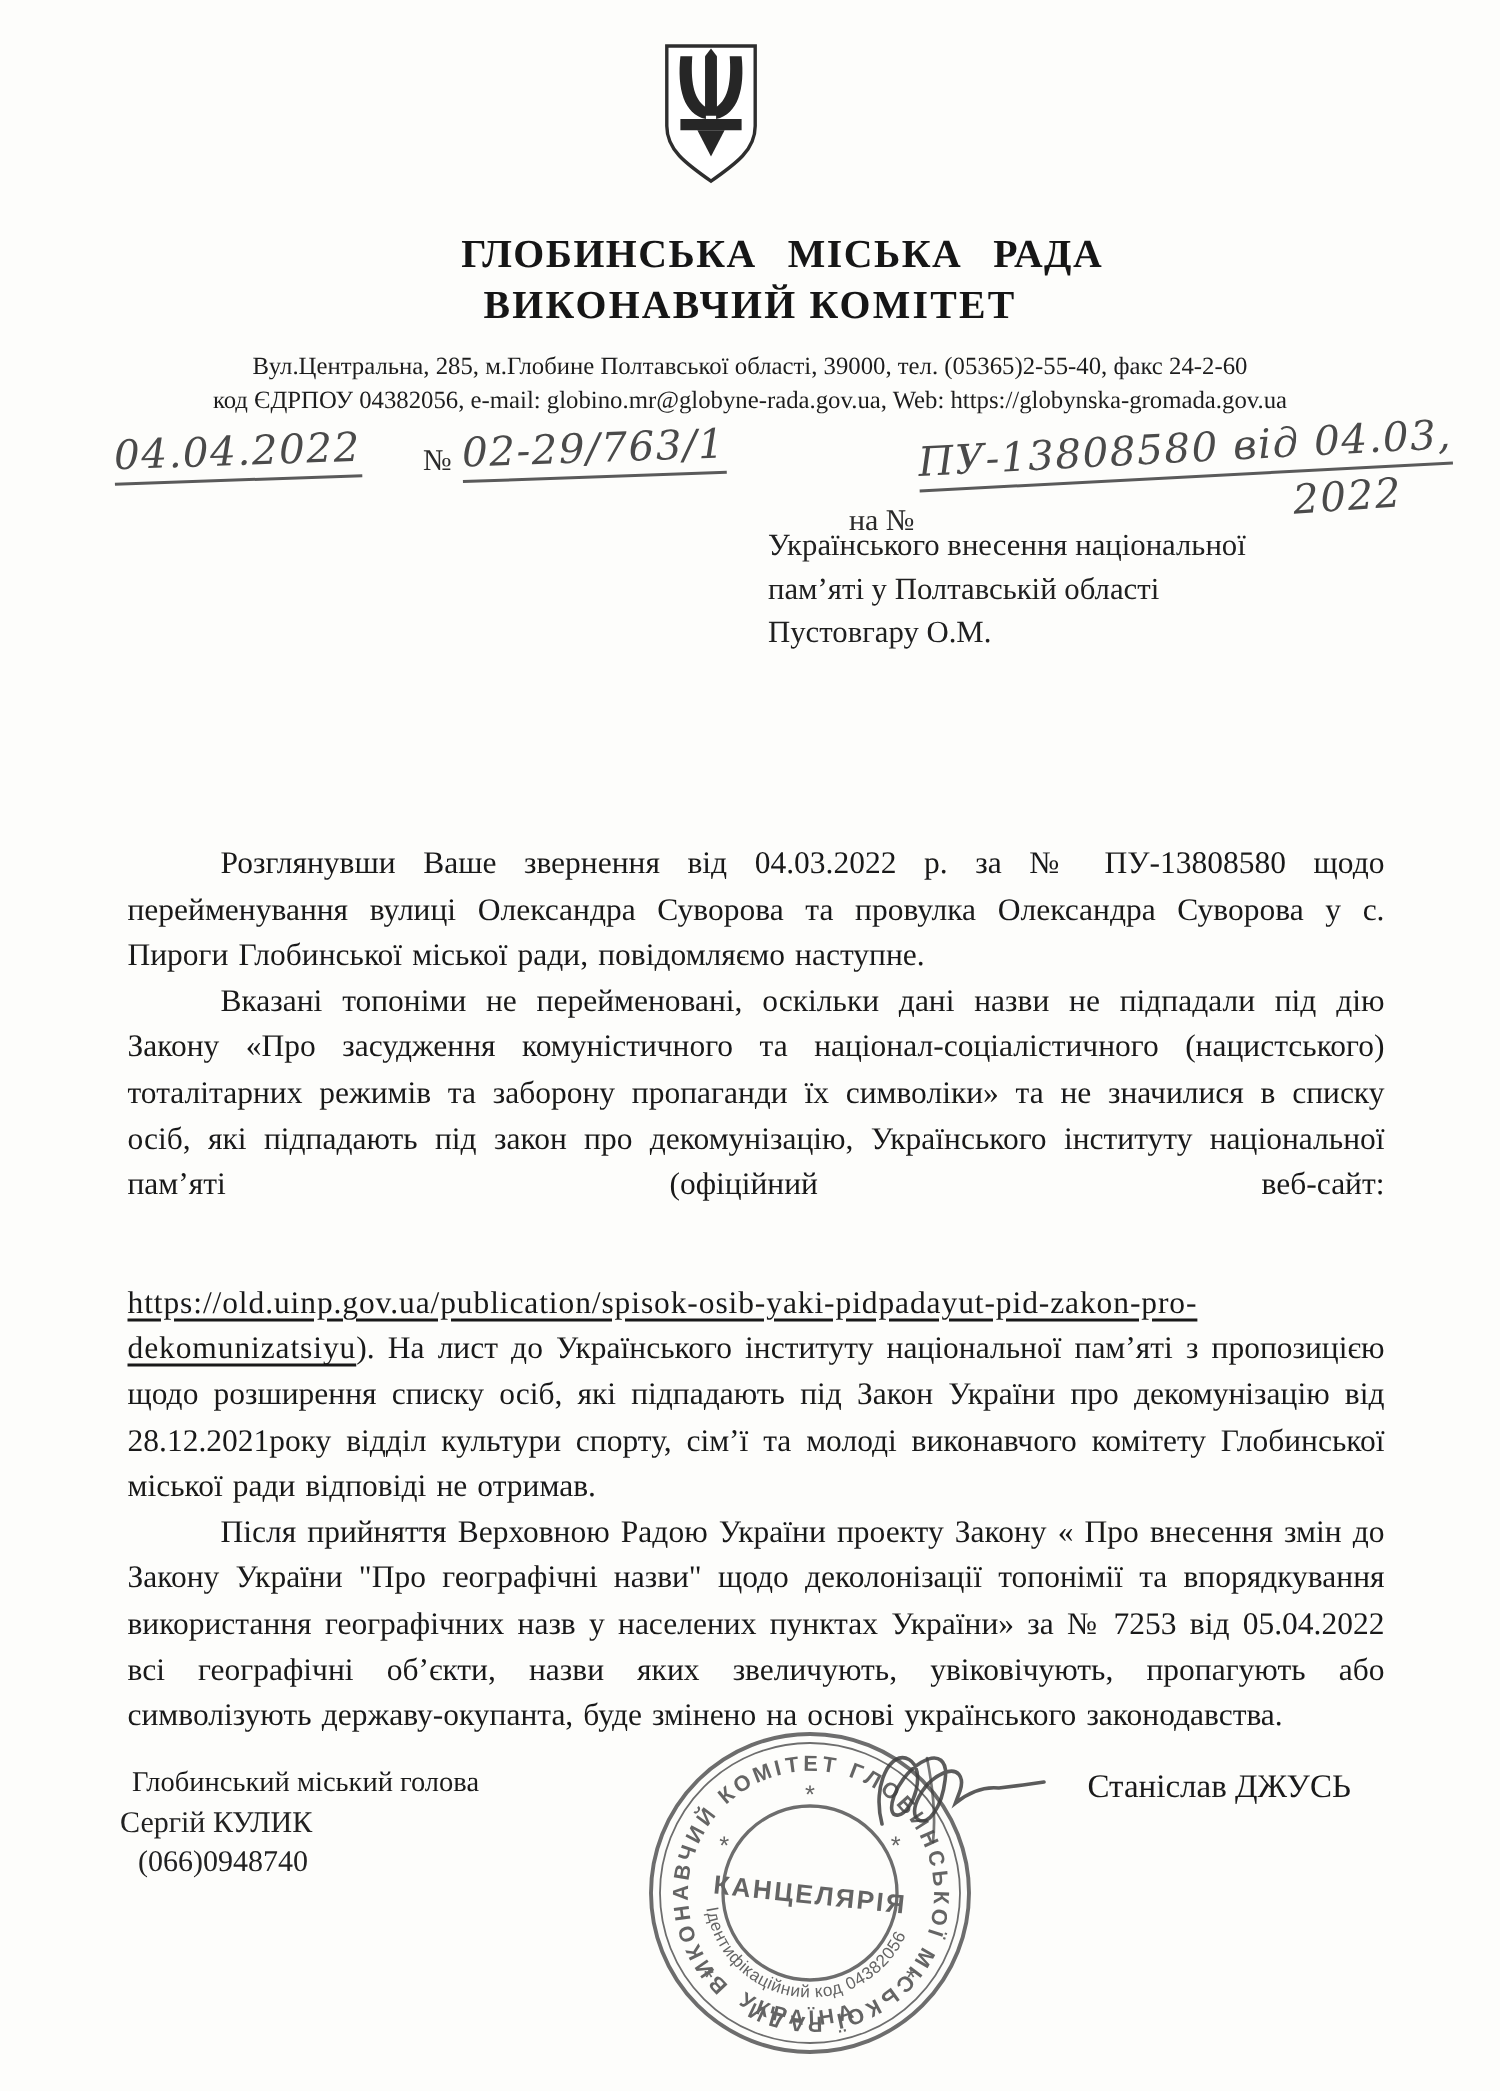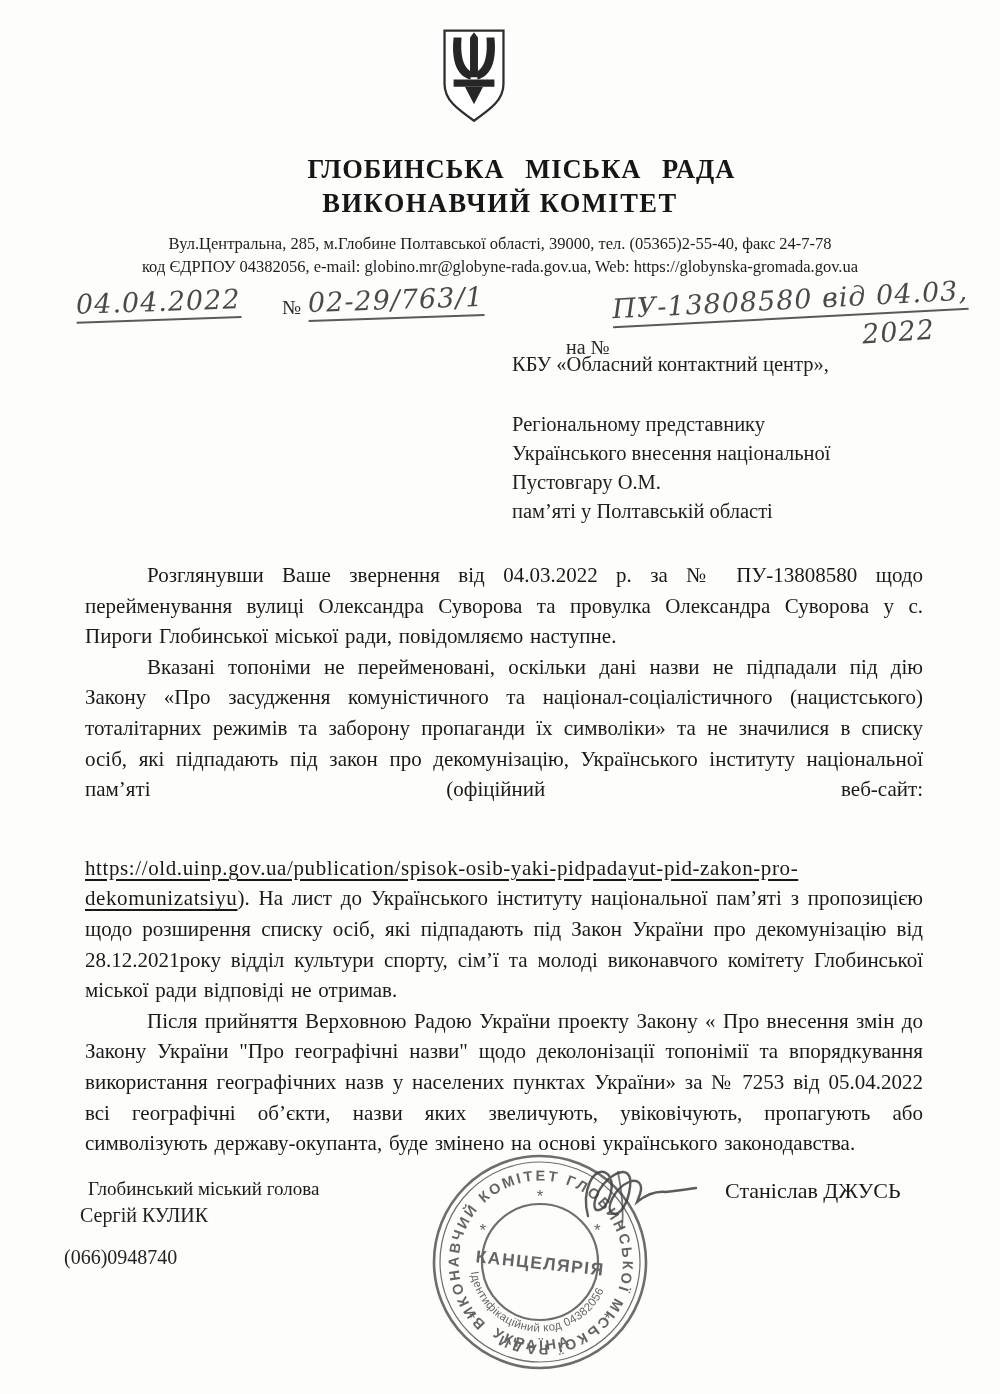--- a/index.html
+++ b/index.html
@@ -38,21 +38,21 @@
   .body-text p{margin:0;}
   .indent{text-indent:62px;}
   .stretch-last{text-align-last:justify;}
   .url{ text-decoration:underline;text-underline-offset:4px;text-decoration-thickness:1.5px;
     letter-spacing:0.6px;}
   .url-line{display:block;text-align:left;margin-top:48px;}
   
   .sig-title{position:absolute;left:88px;top:1178px;font-size:19px;color:#1a1a1a;}
   .sig-name{position:absolute;left:684px;top:1178px;font-size:22px;color:#1a1a1a;margin-left:41px;}
   .sig-exec{position:absolute;left:80px;top:1204px;font-size:20px;color:#222;}
-  .sig-phone{position:absolute;left:64px;top:1230px;font-size:20px;color:#222;margin-top:16px;}
+  .sig-phone{position:absolute;left:92px;top:1230px;font-size:20px;color:#222;}
   
   .stamp{position:absolute;left:428px;top:1150px;width:224px;height:224px;opacity:0.92;}
   .stamp text{fill:#585858;font-family:"Liberation Sans", sans-serif;}
   .stamp circle{stroke:#616161;fill:none;}
   .scribble{position:absolute;left:578px;top:1158px;width:140px;height:78px;}
 </style>
 </head>
 <body>
 
 <div class="page">
@@ -67,39 +67,37 @@
       <path d="M22,52.5 L30,68 L38,52.5 Z"></path>
     </g>
   </svg>
 
   <div class="org-title">
     <div class="l1">ГЛОБИНСЬКА МІСЬКА РАДА</div>
     <div class="l2">ВИКОНАВЧИЙ КОМІТЕТ</div>
   </div>
 
   <div class="addr">
-    <div>Вул.Центральна, 285, м.Глобине Полтавської області, 39000, тел. (05365)2-55-40, факс 24-7-78</div>
+    <div>Вул.Центральна, 285, м.Глобине Полтавської області, 39000, тел. (05365)2-55-40, факс 24-2-60</div>
     <div>код ЄДРПОУ 04382056, e-mail: globino.mr@globyne-rada.gov.ua, Web: https://globynska-gromada.gov.ua</div>
   </div>
 
   <div class="refline">
     <span class="hw uline rf-date">04.04.2022</span>
     <span class="printed rf-no-label">№</span>
     <span class="hw uline rf-number">02-29/763/1</span>
     <span class="printed rf-reply-label">на №</span>
     <span class="hw uline rf-reply">ПУ-13808580  від 04.03,</span>
     <span class="hw rf-reply2">2022</span>
   </div>
 
   <div class="recipient">
-    <div>КБУ «Обласний контактний центр»,</div>
-    <div class="grp2">Регіональному представнику</div>
     <div>Українського внесення національної</div>
+    <div>пам’яті у Полтавській області</div>
     <div>Пустовгару О.М.</div>
-    <div>пам’яті у Полтавській області</div>
   </div>
 
   <div class="body-text">
     <p class="indent">Розглянувши Ваше звернення від 04.03.2022 р. за № ПУ-13808580 щодо перейменування вулиці Олександра Суворова та провулка Олександра Суворова у с. Пироги Глобинської міської ради, повідомляємо наступне.</p>
     <p class="indent stretch-last">Вказані топоніми не перейменовані, оскільки дані назви не підпадали під дію Закону «Про засудження комуністичного та націонал-соціалістичного (нацистського) тоталітарних режимів та заборону пропаганди їх символіки» та не значилися в списку осіб, які підпадають під закон про декомунізацію, Українського інституту національної пам’яті (офіційний веб-сайт:</p>
     <span class="url url-line">https://old.uinp.gov.ua/publication/spisok-osib-yaki-pidpadayut-pid-zakon-pro-</span>
     <p><span class="url">dekomunizatsiyu</span><span>). На лист до Українського інституту національної пам’яті з пропозицією щодо розширення списку осіб, які підпадають під Закон України про декомунізацію від 28.12.2021року відділ культури спорту, сім’ї та молоді виконавчого комітету Глобинської міської ради відповіді не отримав.</span></p>
     <p class="indent">Після прийняття Верховною Радою України проекту Закону « Про внесення змін до Закону України "Про географічні назви" щодо деколонізації топонімії та впорядкування використання географічних назв у населених пунктах України» за № 7253 від 05.04.2022 всі географічні об’єкти, назви яких звеличують, увіковічують, пропагують або символізують державу-окупанта, буде змінено на основі українського законодавства.</p>
   </div>
 

